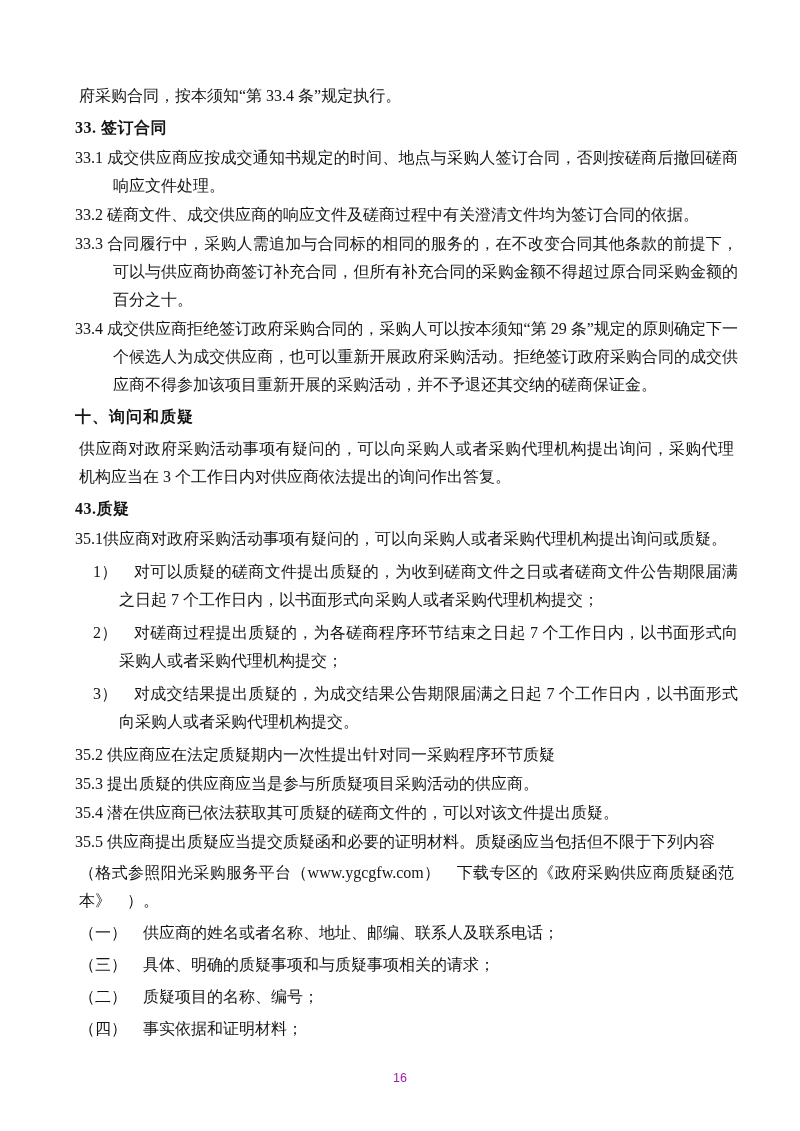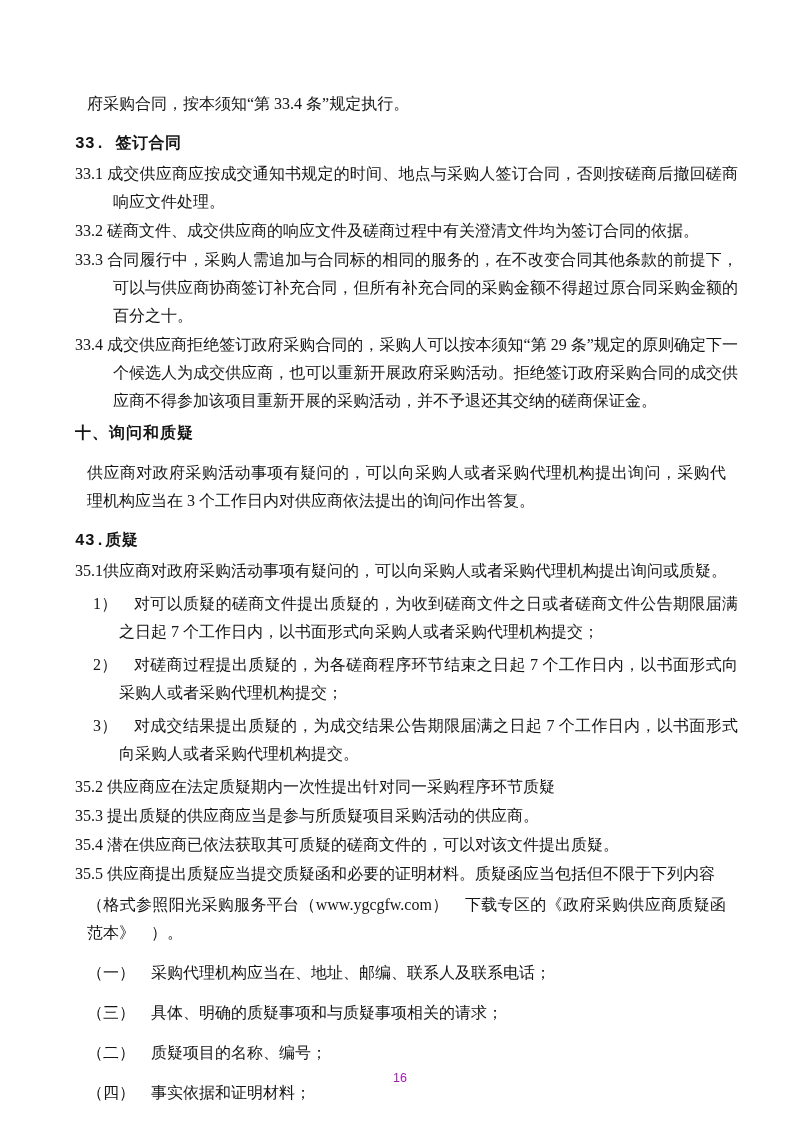--- a/index.html
+++ b/index.html
@@ -20,37 +20,36 @@
     height: 1131px;
     background: #ffffff;
     position: relative;
     box-sizing: border-box;
   }
   .content {
     box-sizing: border-box;
     padding: 78px 62px 0 75px;
   }
   .content p {
-    margin: 12px;
+    margin: 4px;
     font-size: 16px;
     line-height: 28px;
     text-align: justify;
   }
   
   .cont {
     margin-left: 38px;
   }
   
   .h2 {
     font-weight: bold;
     font-size: 17px;
     line-height: 30px;
     margin: 3px 0 2px 0 !important;
     letter-spacing: 0.5px;
-    font-family: Liberation Mono, monospace;
   }
   
   .h1c {
     text-align: right;
     font-weight: bold;
     font-size: 18.5px;
     line-height: 30px;
     margin: 4px 0 3px 0 !important;
     letter-spacing: 1px;
   }
@@ -103,19 +102,19 @@
     <p class="h2">43.质疑</p>
     <p class="item">35.1供应商对政府采购活动事项有疑问的，可以向采购人或者采购代理机构提出询问或质疑。</p>
     <p class="sub">1）　对可以质疑的磋商文件提出质疑的，为收到磋商文件之日或者磋商文件公告期限届满之日起 7 个工作日内，以书面形式向采购人或者采购代理机构提交；</p>
     <p class="sub">2）　对磋商过程提出质疑的，为各磋商程序环节结束之日起 7 个工作日内，以书面形式向采购人或者采购代理机构提交；</p>
     <p class="sub">3）　对成交结果提出质疑的，为成交结果公告期限届满之日起 7 个工作日内，以书面形式向采购人或者采购代理机构提交。</p>
     <p class="item">35.2 供应商应在法定质疑期内一次性提出针对同一采购程序环节质疑</p>
     <p class="item">35.3 提出质疑的供应商应当是参与所质疑项目采购活动的供应商。</p>
     <p class="item">35.4 潜在供应商已依法获取其可质疑的磋商文件的，可以对该文件提出质疑。</p>
     <p class="item">35.5 供应商提出质疑应当提交质疑函和必要的证明材料。质疑函应当包括但不限于下列内容</p>
     <p class="note">（格式参照阳光采购服务平台（www.ygcgfw.com）　下载专区的《政府采购供应商质疑函范本》　）。</p>
-    <p class="paren">（一）　采购代理机构应当在、地址、邮编、联系人及联系电话；</p>
+    <p class="paren">（一）　供应商的姓名或者名称、地址、邮编、联系人及联系电话；</p>
     <p class="paren">（三）　具体、明确的质疑事项和与质疑事项相关的请求；</p>
     <p class="paren">（二）　质疑项目的名称、编号；</p>
     <p class="paren">（四）　事实依据和证明材料；</p>
   </div>
   <div class="footer">16</div>
 </div>
 
 </body></html>

